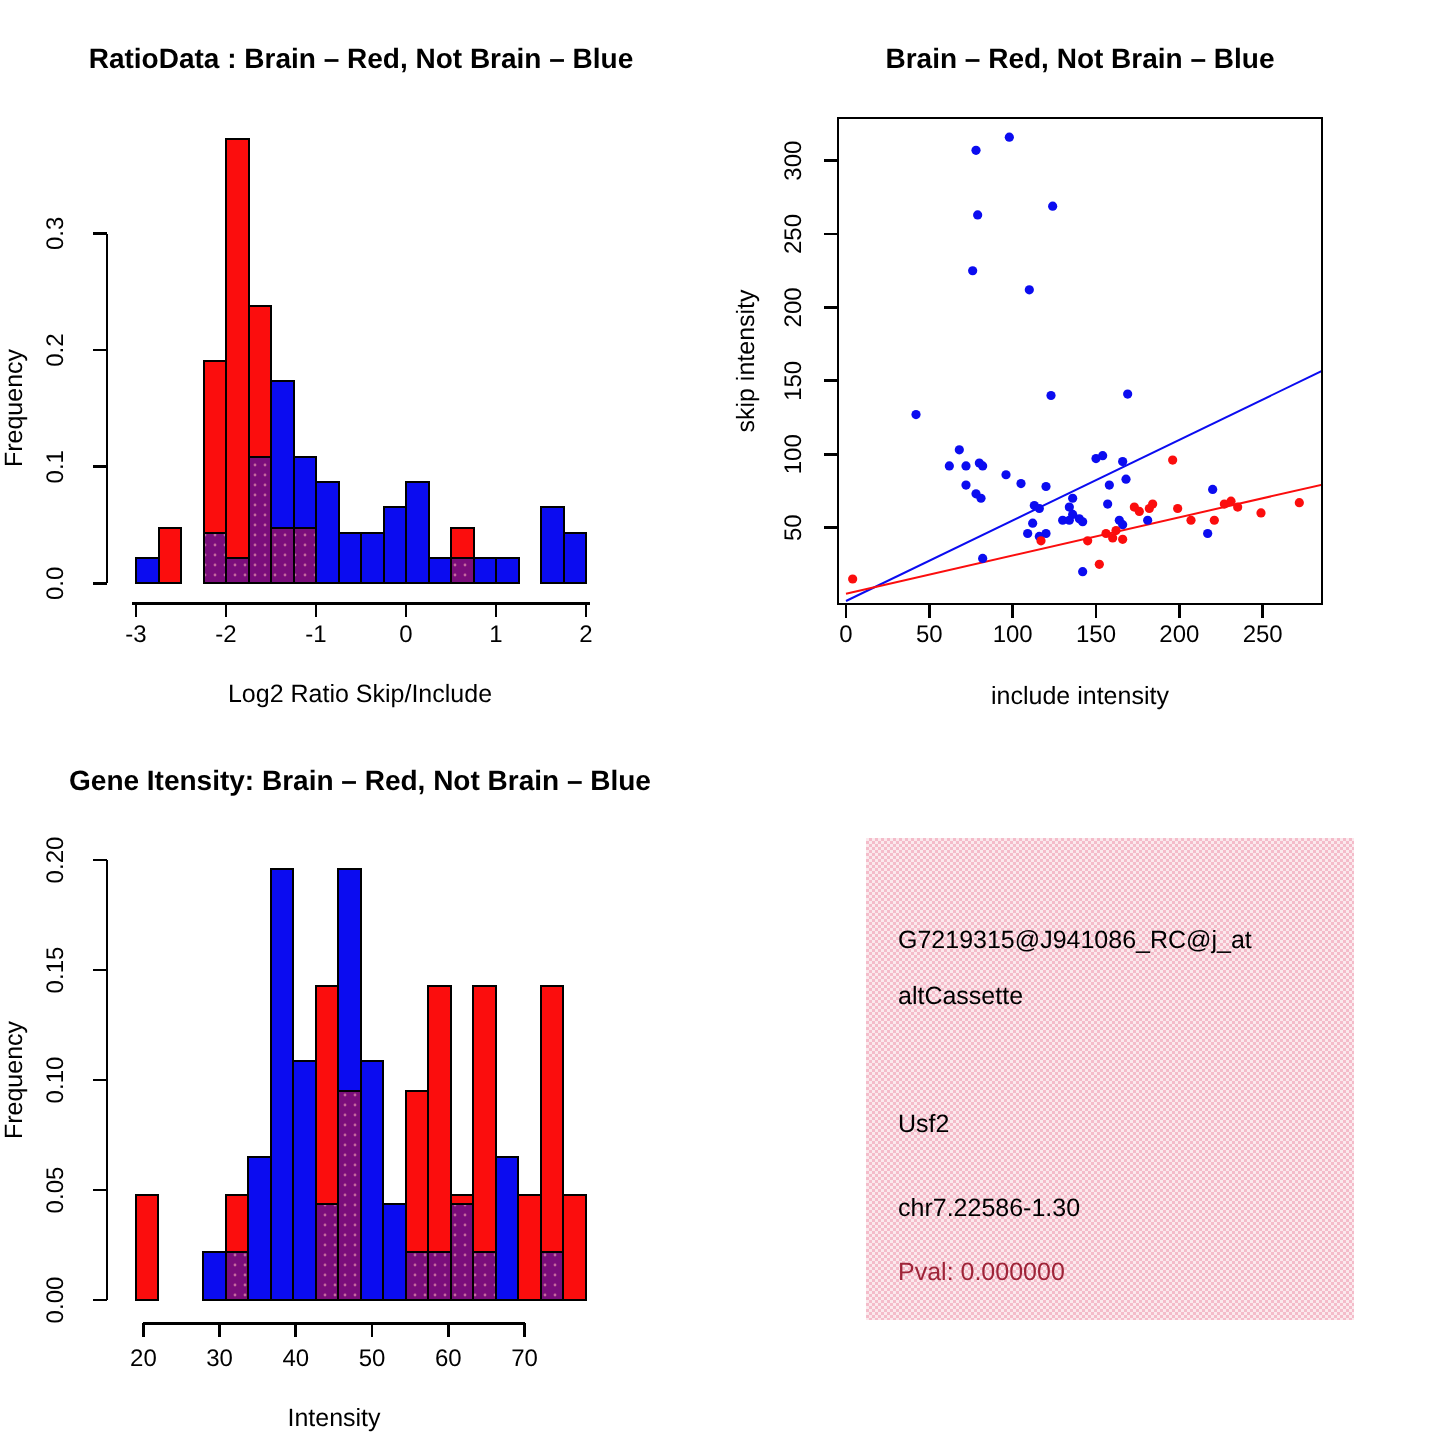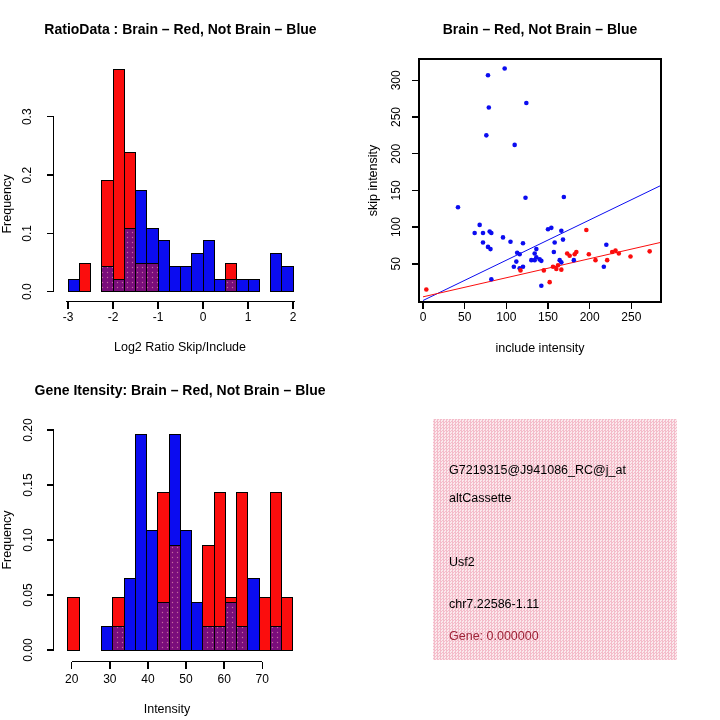--- a/index.html
+++ b/index.html
@@ -238,17 +238,17 @@
         <text x="180" y="395" class="title" text-anchor="middle">Gene Itensity: Brain – Red, Not Brain – Blue</text>
         <text x="167" y="713" class="axlab" text-anchor="middle">Intensity</text>
         <text x="11" y="540" class="axlab" text-anchor="middle" transform="rotate(-90 11 540)">Frequency</text>
       </g>
   </svg>
 
   <div id="infobox">
     <div class="info-line" style="top:44px">G7219315@J941086_RC@j_at</div>
     <div class="info-line" style="top:72px">altCassette</div>
     <div class="info-line" style="top:136px">Usf2</div>
-    <div class="info-line" style="top:178px">chr7.22586-1.11</div>
-    <div class="info-line" style="top: 210px; color: rgb(158, 36, 56);">Gene: 0.000000</div>
+    <div class="info-line" style="top:178px">chr7.22586-1.30</div>
+    <div class="info-line" style="top: 210px; color: rgb(158, 36, 56);">Pval: 0.000000</div>
   </div>
 
 </div>
 
 </body></html>

